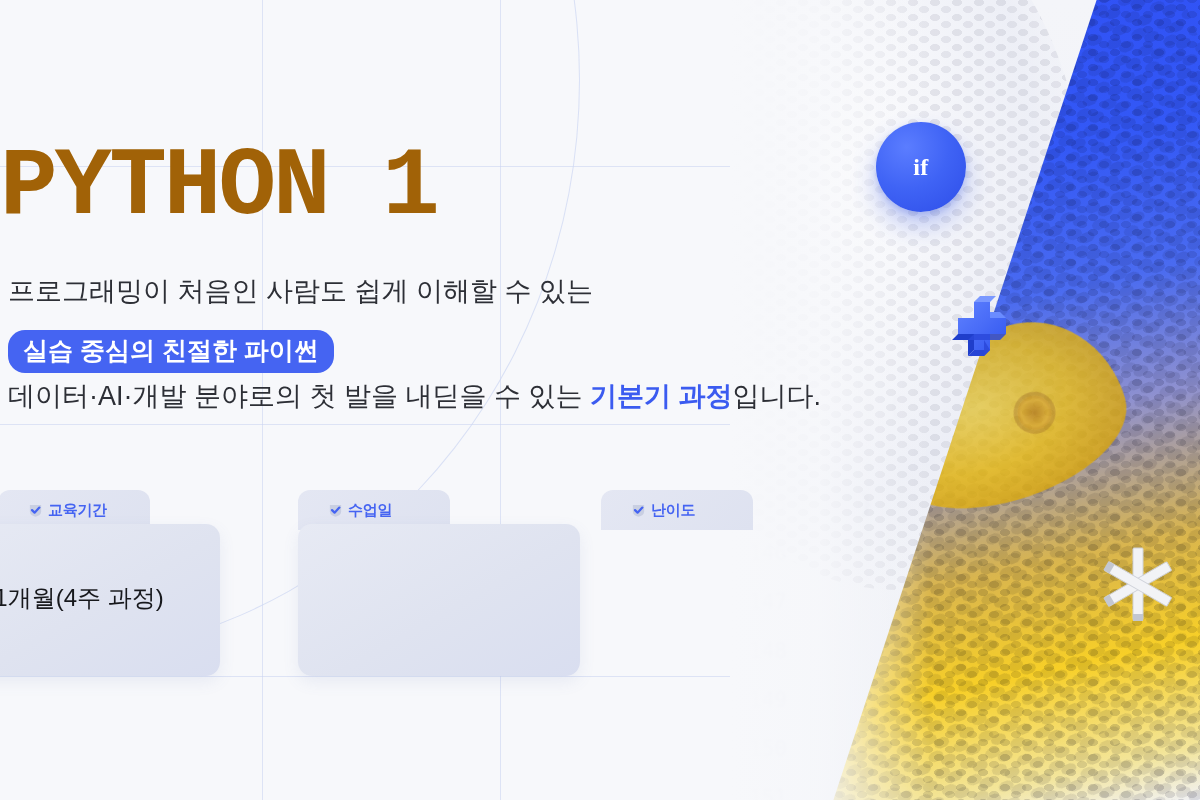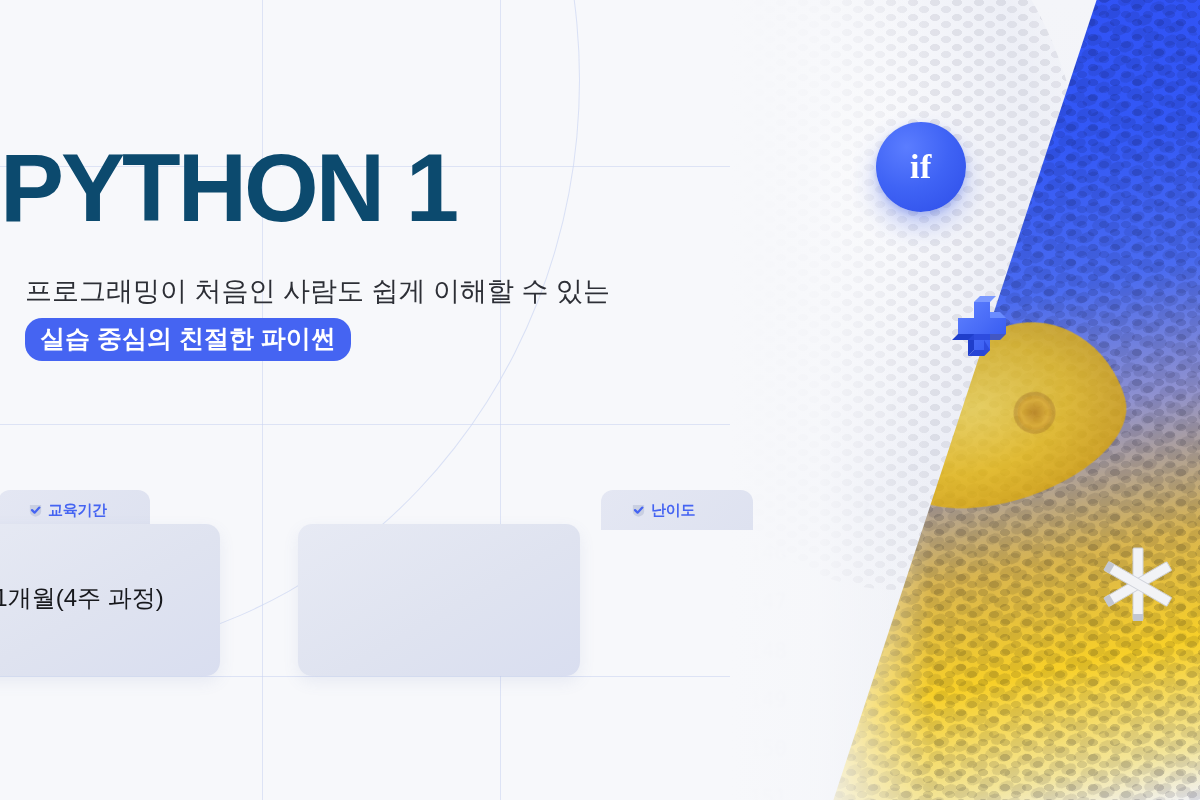--- a/index.html
+++ b/index.html
@@ -94,43 +94,43 @@
 
   
   #if-badge {
     position:absolute; left:876px; top:122px; width:90px; height:90px;
     border-radius:50%;
     background:radial-gradient(circle at 34% 28%, #5b7dff 0%, #3f63f5 48%, #2d4de8 100%);
     box-shadow:0 14px 26px rgba(49,82,224,.30), 0 3px 7px rgba(49,82,224,.22);
     display:flex; align-items:center; justify-content:center;
   }
   #if-badge span {
-    color:#fff; font-size:34px; font-weight:700; letter-spacing:.5px;
+    color:#fff; font-size:24px; font-weight:700; letter-spacing:.5px;
     font-family:"Liberation Serif","DejaVu Serif",serif;
   }
 
   #plus3d { position:absolute; left:946px; top:288px; width:74px; height:74px; }
   #aster3d { position:absolute; left:1092px; top:538px; width:92px; height:92px; }
 
   
   #content { position:absolute; left:0; top:0; width:760px; height:800px; }
 
   #title {
     position:absolute; left:0; top:140px;
     font-size:96px; font-weight:700; letter-spacing:-3px;
-    color:#0c4a6e; line-height:1;
-    font-family:Liberation Sans, sans-serif;
-  }
-
-  #sub { position:absolute; left:0; top:272px; width:760px;padding-left:25px; }
+    color:#a16207; line-height:1;
+    font-family:Liberation Mono, monospace;
+  }
+
+  #sub { position:absolute; left:8px; top:272px; width:760px; }
   .sub-line {
     font-size:27px; color:#2d2f36; line-height:1.42; font-weight:400;
     white-space:nowrap;
   }
-  #hl-wrap { margin:8px 0 4px 0; }
+  #hl-wrap { margin:20px 0 4px 0; }
   #hl {
     display:inline-block; background:#4564f2; color:#fff;
     font-size:25px; font-weight:700; line-height:1;
     padding:8px 15px 10px; border-radius:17px; white-space:nowrap;
   }
   .accent { color:#3b5bf0; font-weight:700; }
 
   
   #cards { position:absolute; left:-2px; top:490px; width:900px; height:200px; }
   .card { position:absolute; top:0; width:282px; height:186px; }
@@ -273,40 +273,48 @@
   </div>
 
   <div id="content">
     <h1 id="title">PYTHON 1</h1>
 
     <div id="sub">
       <div class="sub-line">프로그래밍이 처음인 사람도 쉽게 이해할 수 있는</div>
       <div id="hl-wrap">
         <span id="hl">실습 중심의 친절한 파이썬</span>
       </div>
+      <div class="sub-line"><span>데이터·AI·개발 분야로의 첫 발을 내딛을 수 있는 </span><span class="accent">기본기 과정</span><span>입니다.</span></div>
     </div>
 
     <div id="cards">
 
       <div class="card" id="card-0">
         <div class="card-tab">
           <svg class="chk" viewBox="0 0 16 16">
             <path d="M2 2h12v7.2c0 2.6-2.6 4.5-6 5.6C4.6 13.7 2 11.8 2 9.2Z" fill="#c9cfe2"></path>
             <path d="M4.3 7.6 7 10.3l5.1-5.4" stroke="#4564f2" stroke-width="2.4" fill="none" stroke-linecap="round" stroke-linejoin="round"></path>
           </svg>
           <span class="card-tab-label">교육기간</span>
         </div>
         <div class="card-body">
           <div class="card-value">
             <div>1개월(4주 과정)</div>
           </div>
         </div>
       </div>
 
       <div class="card" id="card-1">
+        <div class="card-tab">
+          <svg class="chk" viewBox="0 0 16 16">
+            <path d="M2 2h12v7.2c0 2.6-2.6 4.5-6 5.6C4.6 13.7 2 11.8 2 9.2Z" fill="#c9cfe2"></path>
+            <path d="M4.3 7.6 7 10.3l5.1-5.4" stroke="#4564f2" stroke-width="2.4" fill="none" stroke-linecap="round" stroke-linejoin="round"></path>
+          </svg>
+          <span class="card-tab-label">수업일</span>
+        </div>
         <div class="card-body">
           <div class="card-value">
           </div>
         </div>
       </div>
 
       <div class="card" id="card-2">
         <div class="card-tab">
           <svg class="chk" viewBox="0 0 16 16">
             <path d="M2 2h12v7.2c0 2.6-2.6 4.5-6 5.6C4.6 13.7 2 11.8 2 9.2Z" fill="#c9cfe2"></path>

